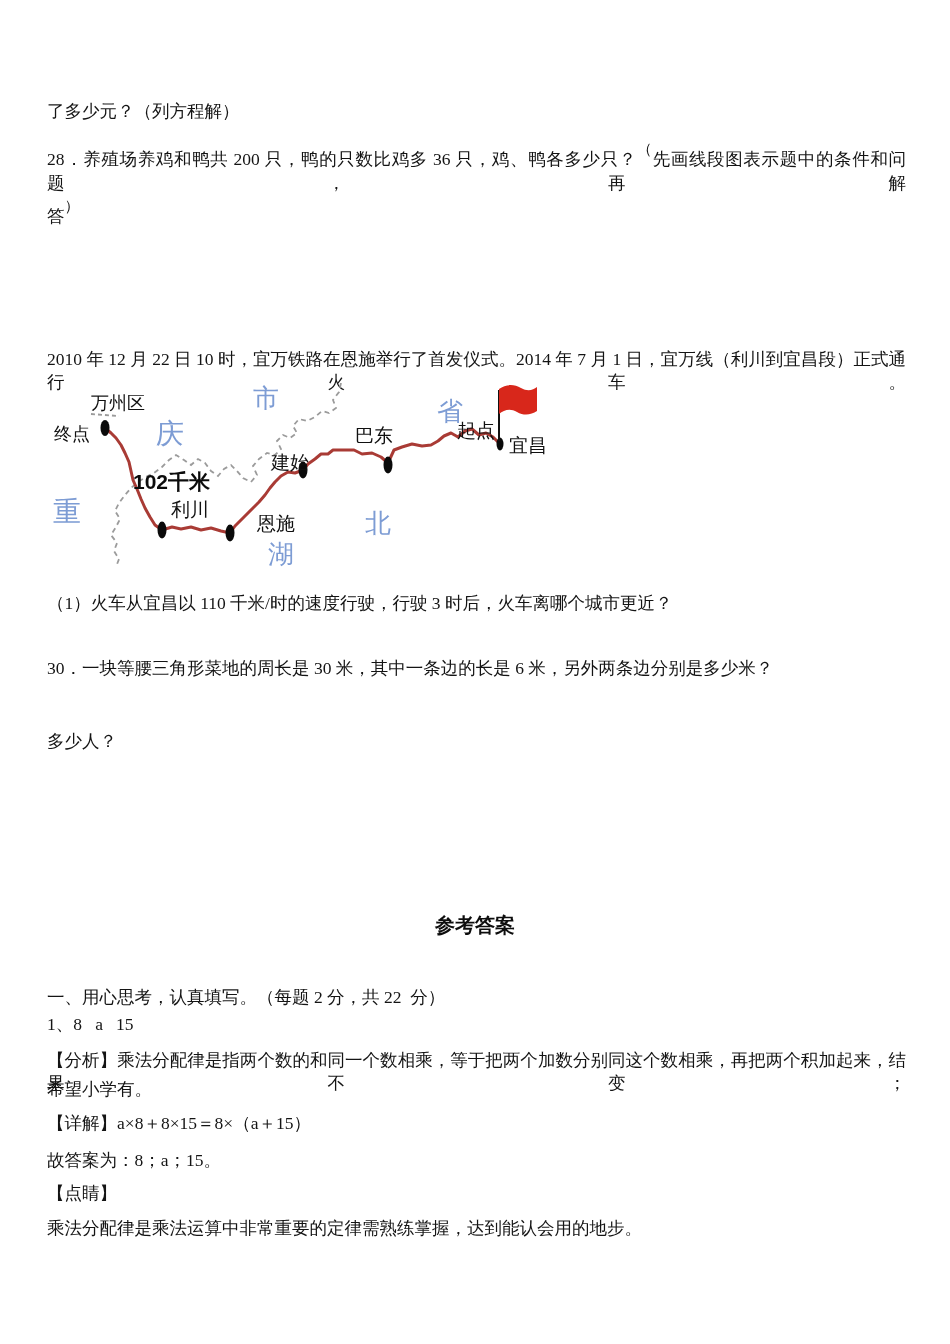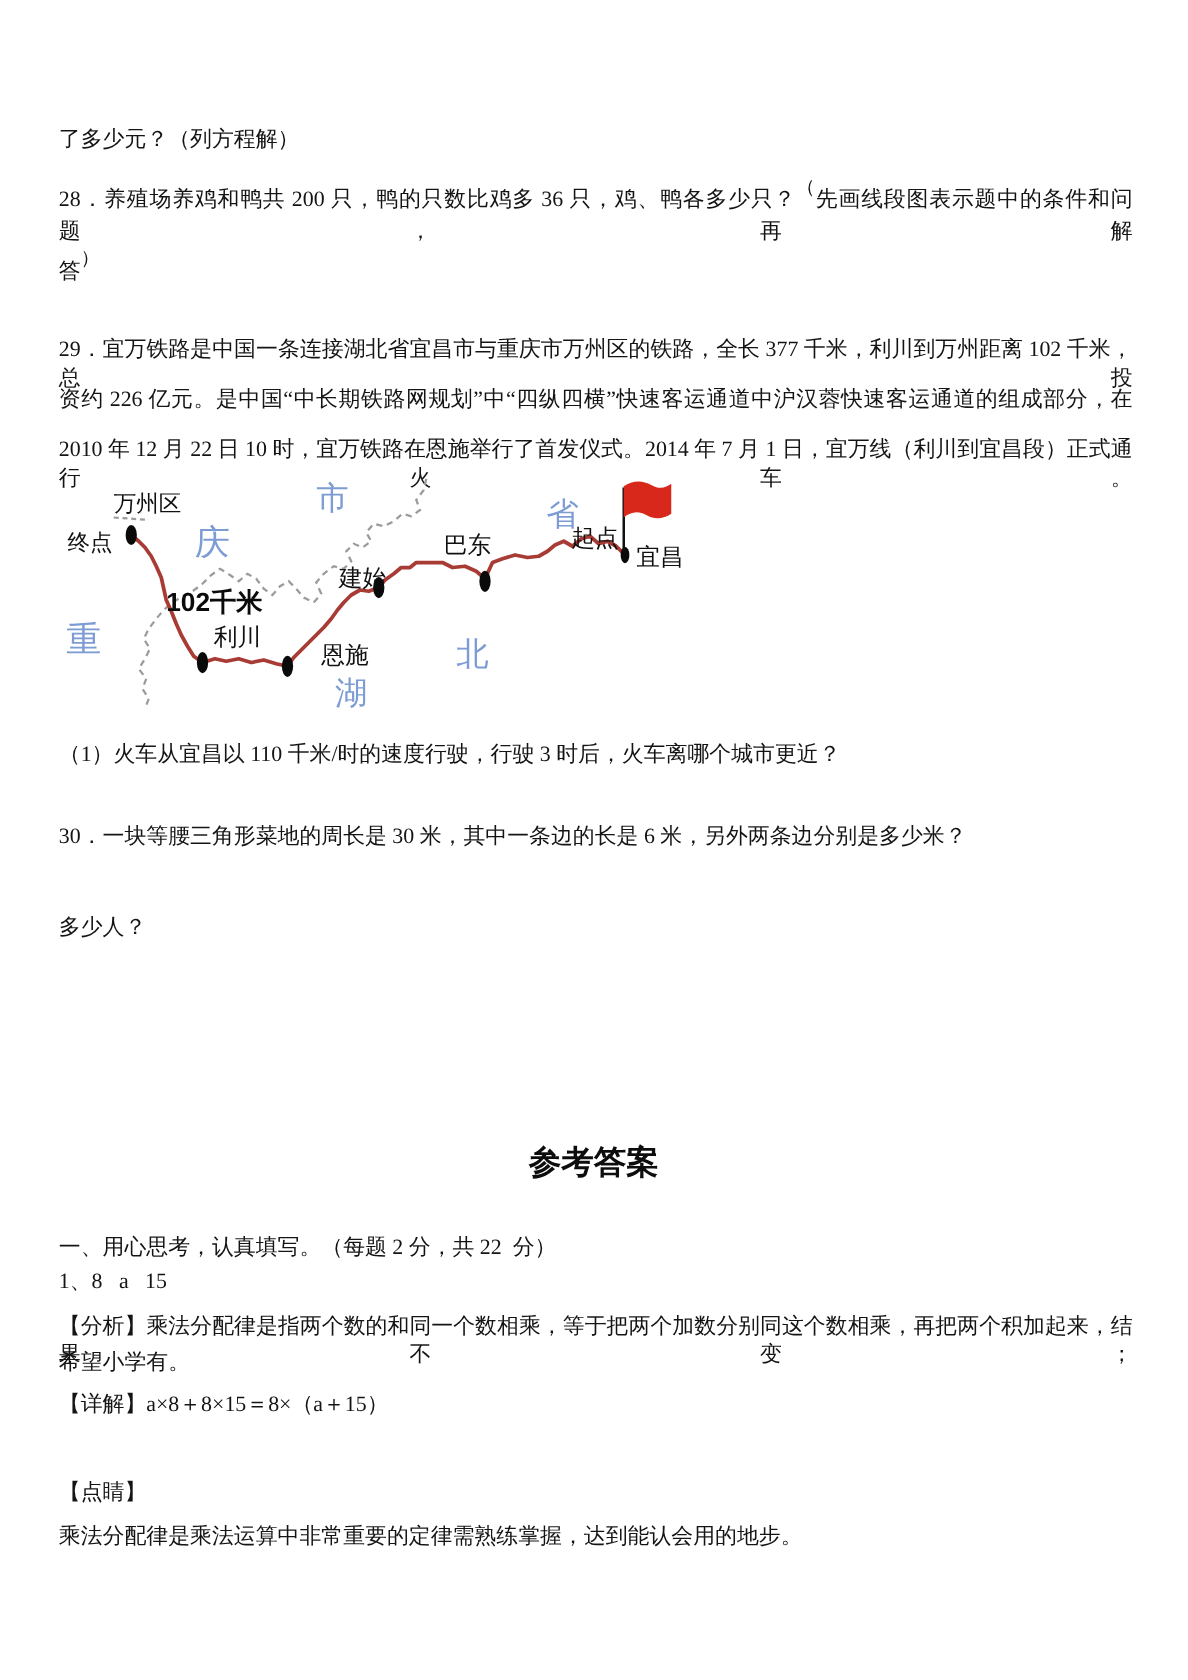--- a/index.html
+++ b/index.html
@@ -4,41 +4,39 @@
 <style>
   html,body{margin:0;padding:0;background:#ffffff;}
   .page{position:relative;width:950px;height:1344px;background:#ffffff;overflow:hidden;
         font-family:"Liberation Serif",serif;color:#141414;}
   .line{position:absolute;left:47px;right:44px;font-size:17.5px;line-height:23px;
         white-space:pre-wrap;color:#141414;}
   .just{text-align:justify;text-align-last:justify;}
   .bold{font-weight:normal;}
   .sup{position:relative;top:-11px;font-size:15px;}
   .answers-title{position:absolute;left:0;right:0;text-align:center;font-weight:bold;
-        font-size:26px;font-family:"Liberation Sans",sans-serif;color:#0d0d0d;}
+        font-size:20px;font-family:"Liberation Sans",sans-serif;color:#0d0d0d;}
   .map-wrap{position:absolute;left:45px;top:383px;width:550px;height:185px;}
   .map-wrap svg{display:block;}
   .map-label{font-family:"Liberation Sans",sans-serif;font-size:19px;fill:#101010;}
   .map-label-sm{font-family:"Liberation Sans",sans-serif;font-size:18px;fill:#101010;}
   .map-blue{font-family:"Liberation Sans",sans-serif;fill:#7d9cd4;}
   .map-dist{font-family:"Liberation Sans",sans-serif;font-size:21px;font-weight:bold;fill:#0b0b0b;}
 </style>
 </head>
 <body>
 
 <div class="page">
 
   <div class="line" style="top:100px">了多少元？（列方程解）</div>
 
   <div class="line just" style="top:148px"><span>28．养殖场养鸡和鸭共 200 只，鸭的只数比鸡多 36 只，鸡、鸭各多少只？</span><span class="sup">（</span><span>先画线段图表示题中的条件和问题，再解</span></div>
 
   <div class="line" style="top:205px"><span>答</span><span class="sup">）</span></div>
 
-  <div class="line just" style="top:268px">29．宜万铁路是中国一条连接湖北省宜昌市与重庆市万州区的铁路，全长 377 千米，利川到万州距离 102 千米，总投</div>
-  <div class="line just" style="top:308px">资约 226 亿元。是中国“中长期铁路网规划”中“四纵四横”快速客运通道中沪汉蓉快速客运通道的组成部分，在</div>
   <div class="line just" style="top:348px">2010 年 12 月 22 日 10 时，宜万铁路在恩施举行了首发仪式。2014 年 7 月 1 日，宜万线（利川到宜昌段）正式通行火车。</div>
 
   <div class="map-wrap">
     <svg width="550" height="185" viewBox="0 0 550 185">
 
       <path d="M296,0 L294,9 L288,17 L291,25 L284,30 L277,28 L270,34 L262,38 L254,36 L248,43 L252,50 L245,55 L238,52 L232,58 L236,66 L230,72 L222,70 L214,76 L208,83 L212,92 L206,99 L198,95 L192,88 L186,82 L179,86 L173,93 L166,88 L160,80 L153,76 L146,82 L139,77 L131,72 L124,77 L117,84 L109,90 L101,94 L93,99 L86,105 L80,112 L74,120 L70,128 L75,136 L71,144 L66,152 L72,160 L69,168 L74,176 L71,184" fill="none" stroke="#9b9b9b" stroke-width="1.8" stroke-dasharray="5 4"></path>
       <path d="M46,31 L74,33" fill="none" stroke="#9b9b9b" stroke-width="1.8" stroke-dasharray="4 3"></path>
 
       <path d="M455,61 L448,54 L441,50 L434,52 L427,46 L420,48 L413,54 L406,50 L399,53 L393,58 L386,62 L377,63 L367,61 L357,64 L349,67 L343,80 L336,74 L327,70 L317,71 L309,67 L288,67 L283,71 L276,71 L270,76 L263,81 L258,87 L250,90 L243,89 L236,93 L230,99 L225,105 L220,112 L214,119 L208,125 L202,131 L196,137 L190,143 L185,150 L176,148 L166,145 L156,147 L146,144 L136,146 L127,144 L117,147 L110,142 L105,134 L100,125 L96,116 L92,106 L88,97 L86,88 L84,79 L80,70 L76,62 L71,55 L66,50 L60,45" fill="none" stroke="#a93b35" stroke-width="3" stroke-linejoin="round" stroke-linecap="round"></path>
 
@@ -79,17 +77,18 @@
 
   <div class="line bold" style="top:986px">一、用心思考，认真填写。（每题 2 分，共 22  分）</div>
   <div class="line bold" style="top:1013px">1、8   a   15</div>
 
   <div class="line just" style="top:1049px"><span class="bold">【分析】</span><span>乘法分配律是指两个数的和同一个数相乘，等于把两个加数分别同这个数相乘，再把两个积加起来，结果不变；</span></div>
 
   <div class="line" style="top:1078px">希望小学有。</div>
 
   <div class="line" style="top:1112px"><span class="bold">【详解】</span><span class="bold">a×8＋8×15＝8×（a＋15）</span></div>
 
+  <div class="line" style="top:1149px"><span>故答案为：</span><span class="bold">8；a；15。</span></div>
 
   <div class="line bold" style="top:1182px">【点睛】</div>
   <div class="line" style="top:1217px">乘法分配律是乘法运算中非常重要的定律需熟练掌握，达到能认会用的地步。</div>
 
 </div>
 
 </body></html>

